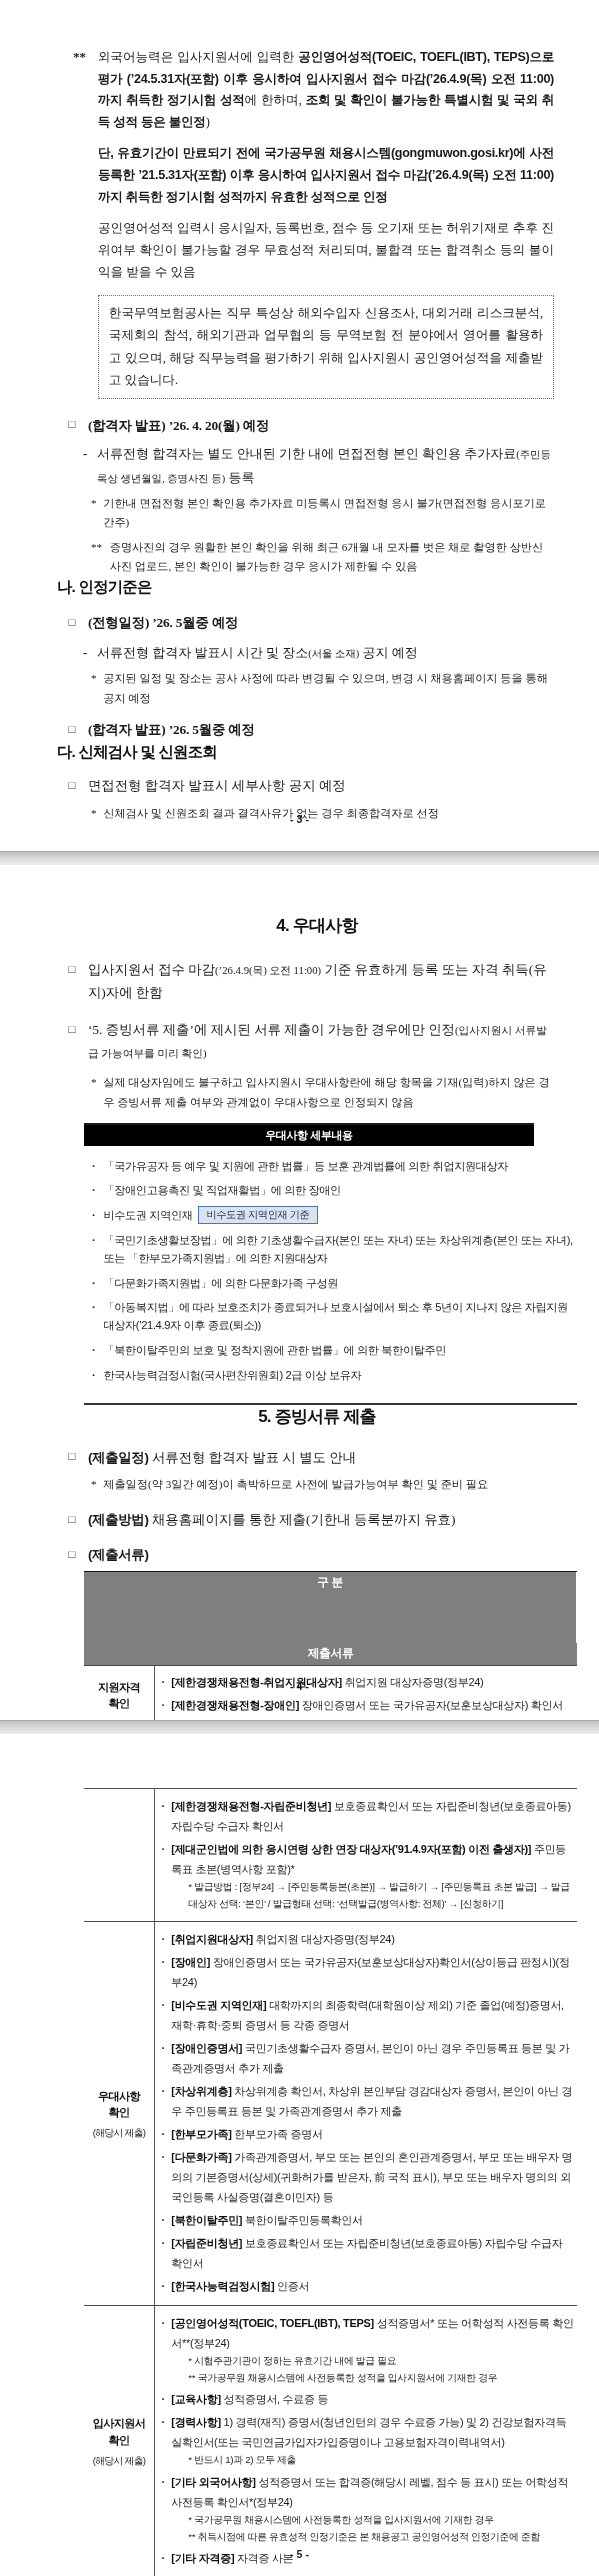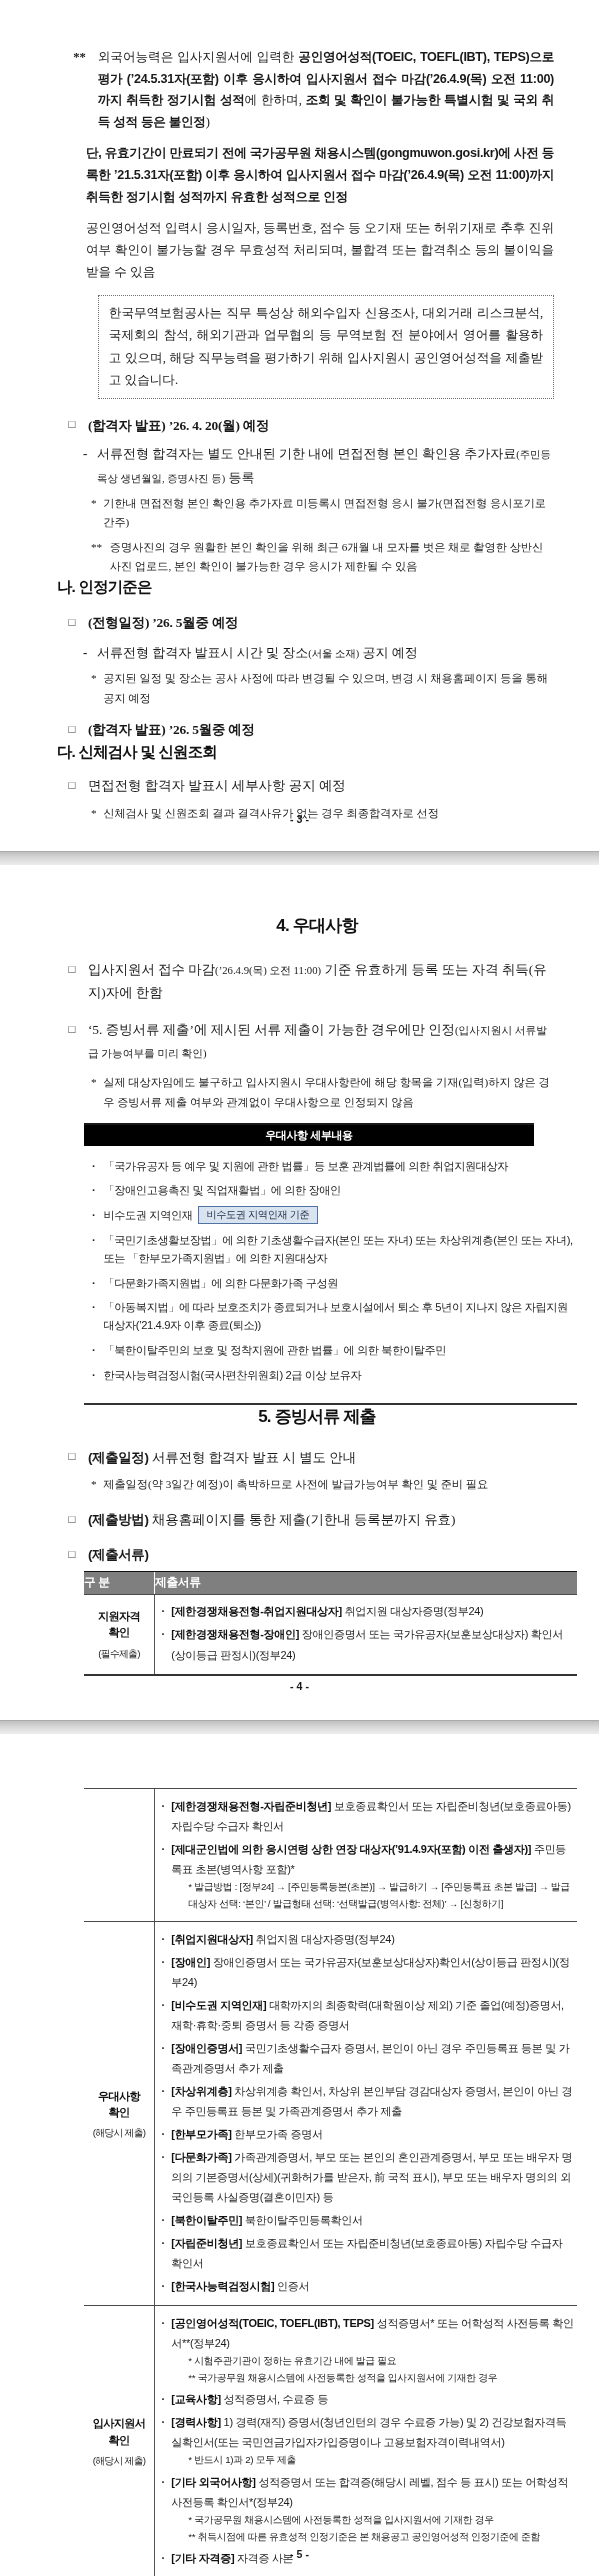--- a/index.html
+++ b/index.html
@@ -18,21 +18,21 @@
   .line{display:flex;align-items:flex-start;}
   .mk{flex:0 0 auto;}
   .runs{display:inline;}
   .runs span.n{font-weight:400;}
   .runs span.b{font-weight:700;font-family:"Liberation Sans","DejaVu Sans",sans-serif;letter-spacing:-0.3px;}
   .runs span.sm{font-size:0.8em;}
   .runs span.hb{font-weight:700;letter-spacing:-0.2px;}
 
   .note-lg{margin-left:16.3px;margin-right:23px;font-size:12.6px;line-height:1.72;text-align:justify;}
   .note-lg .mk{width:24.4px;font-weight:700;}
-  .para{margin-left:29px;margin-right:23px;font-size:12.6px;line-height:1.72;text-align:justify;}
+  .para{margin-left:41px;margin-right:23px;font-size:12.6px;line-height:1.72;text-align:justify;}
   .dotbox{margin:11.4px 23px 0 41px;border:1.2px dotted #6f6f6f;padding:6.5px 9.8px;
           font-size:12.6px;line-height:1.78;text-align:justify;}
 
   .chk{margin-left:11.4px;margin-right:19.5px;font-size:13.4px;line-height:1.75;}
   .chk .mk{width:19.5px;font-size:11.4px;color:#333;padding-top:1.6px;}
   .dash{margin-left:26px;margin-right:23px;font-size:13px;line-height:1.8;}
   .dash .mk{width:14px;font-weight:700;}
   .star{margin-left:34px;margin-right:23px;font-size:11.2px;line-height:1.75;}
   .star .mk{width:12.2px;}
   .star.star2 .mk{width:18.7px;}
@@ -52,21 +52,21 @@
          font-size:11.2px;letter-spacing:-0.4px;line-height:1.62;margin-bottom:6.5px;color:#222;}
   .bitem .mk{width:11.4px;font-weight:700;}
   .chip{display:inline-block;margin-left:5.7px;border:1.3px solid #4f74a3;background:#dae4f0;
         color:#1a2a44;font-size:10.2px;padding:0 7.3px 0.8px;line-height:1.5;vertical-align:0.8px;}
   .chip:empty{display:none;}
 
   .ctable{margin-left:27px;width:493px;box-sizing:border-box;
           font-family:"Liberation Sans","DejaVu Sans",sans-serif;
           border-bottom:2px solid #333;}
   .thead{display:flex;background:#7f7f7f;border-top:1.6px solid #111;color:#fff;
-         font-weight:700;font-size:11.8px;letter-spacing:-0.4px;text-align:left;}
+         font-weight:700;font-size:11.8px;letter-spacing:-0.4px;text-align:center;flex-direction:column;}
   .th.c1{flex:0 0 71px;padding:2.4px 0 3.3px;border-right:1.6px solid #fff;box-sizing:border-box;}
   .th.c2{flex:1;padding:2.4px 0 3.3px;}
   .trow{display:flex;border-top:1px solid #4a4a4a;}
   .tlabel{flex:0 0 71px;box-sizing:border-box;border-right:0.8px solid #555;
           display:flex;flex-direction:column;justify-content:center;align-items:center;
           text-align:center;padding:6.5px 1.6px;}
   .lb{font-weight:700;font-size:11.2px;line-height:1.45;letter-spacing:-0.7px;white-space:pre-line;color:#111;}
   .lbsub{font-size:9.8px;margin-top:7px;letter-spacing:-0.7px;color:#222;}
   .tcell{flex:1;padding:6.5px 1.6px 6.5px 6.5px;}
   .titem{display:flex;margin-bottom:2.4px;}

